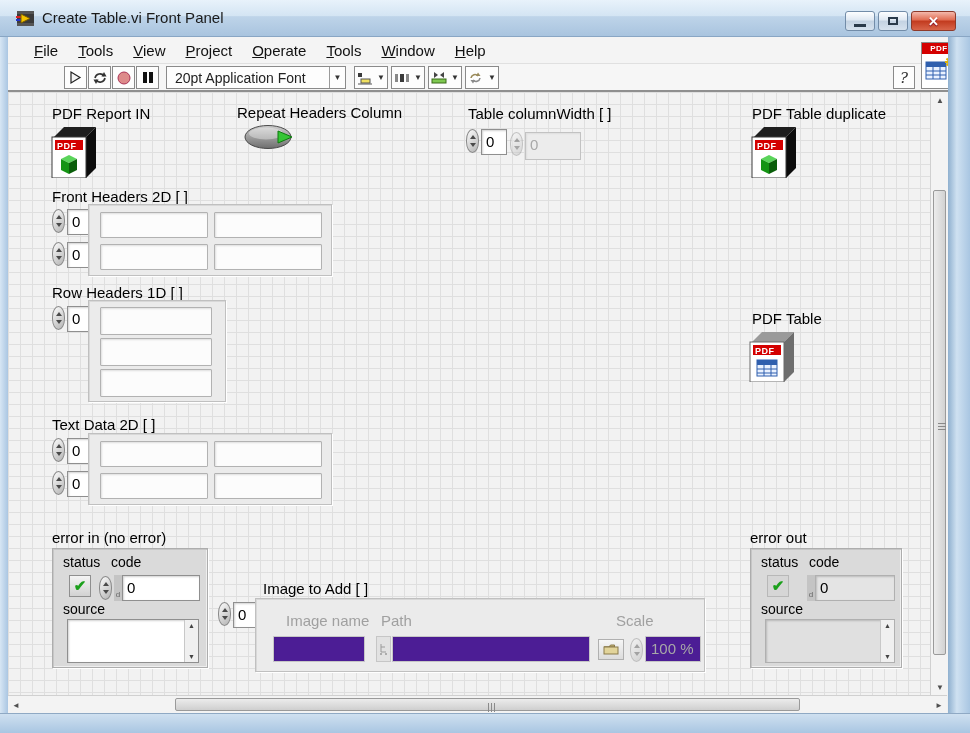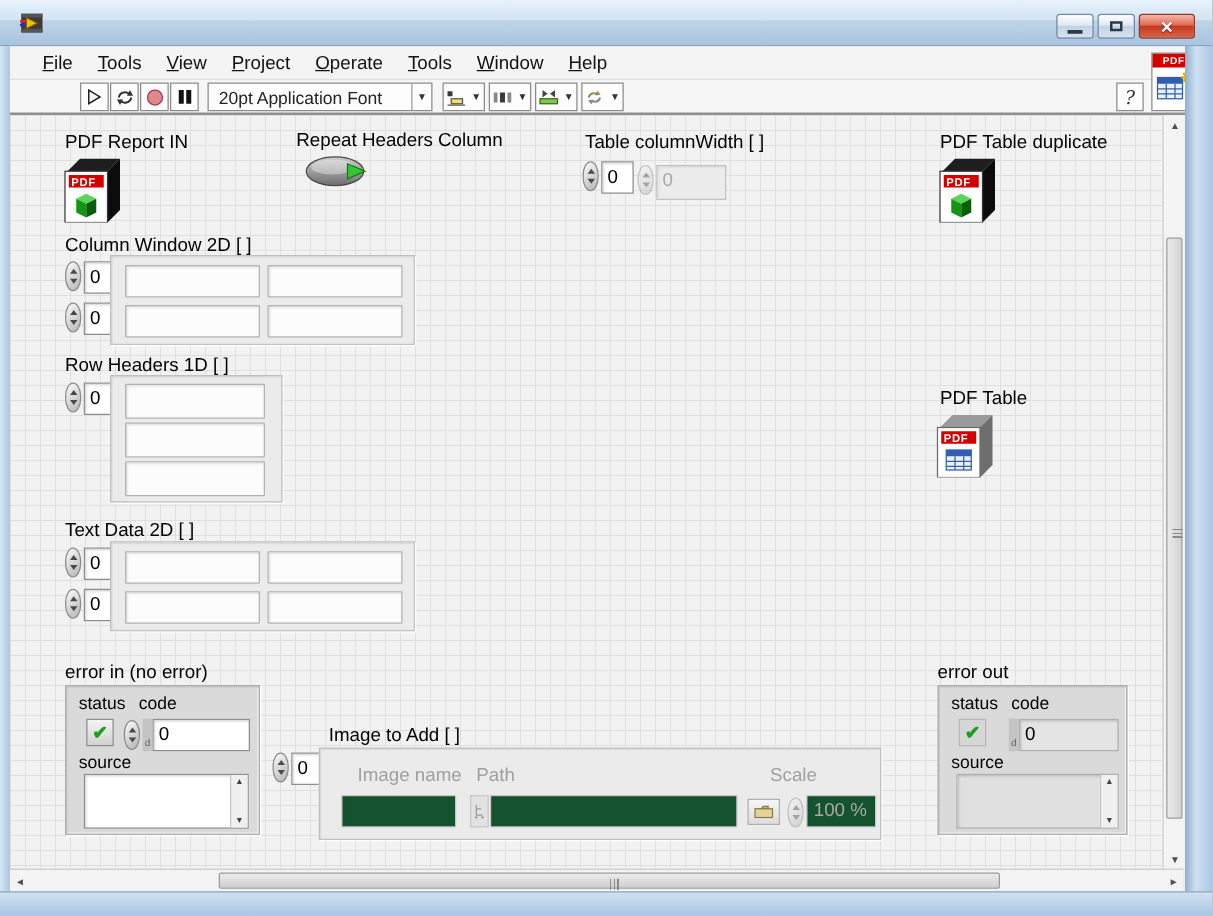--- a/index.html
+++ b/index.html
@@ -105,21 +105,21 @@
   .codefield.ind { background:#e4e4e4; border-color:#b0b0b0; }
   .srcfield { position:absolute; background:#fff; border:1px solid #8f8f8f;
     box-shadow:inset 1px 1px 2px rgba(0,0,0,0.18); }
   .srcfield.ind { background:#e0e0e0; border-color:#b0b0b0; }
   .srcsb { position:absolute; right:0; top:0; bottom:0; width:14px; background:#f0f0f0;
     border-left:1px solid #c8c8c8; display:flex; flex-direction:column;
     justify-content:space-between; align-items:center; padding:2px 0; }
   .srcsb span { font-size:7px; color:#444; }
 
   
-  .gfield { position:absolute; background:#14532d; border:1px solid #c6c6c6; border-radius:1px;
+  .gfield { position:absolute; background:#4c1d95; border:1px solid #c6c6c6; border-radius:1px;
     box-shadow:inset 1px 1px 2px rgba(0,0,0,0.05); font-size:15px; color:#a8a8a8; padding:3px 5px; }
   .folderbtn { position:absolute; width:26px; height:21px; background:linear-gradient(#f6f6f6,#dcdcdc);
     border:1px solid #b0b0b0; display:flex; align-items:center; justify-content:center; }
   .pathglyph { position:absolute; width:15px; height:26px; background:#e2e2e2;
     border:1px solid #c6c6c6; display:flex; align-items:center; justify-content:center; }
 
   
   .vsb { position:absolute; left:930px; top:92px; width:18px; height:603px; background:#f3f3f3;
     border-left:1px solid #d0d0d0; }
   .hsb { position:absolute; left:8px; top:695px; width:939px; height:18px; background:#f3f3f3;
@@ -152,20 +152,21 @@
 
   <div class="titlebar">
     <svg class="vi-mini" width="19" height="19" viewBox="0 0 19 19">
       <rect x="1" y="2" width="17" height="15" fill="#3a3a3a"></rect>
       <rect x="1" y="2" width="17" height="3" fill="#555"></rect>
       <rect x="1" y="14" width="17" height="3" fill="#555"></rect>
       <rect x="0" y="7" width="5" height="2" fill="#d22"></rect>
       <rect x="0" y="10" width="5" height="2" fill="#23c"></rect>
       <polygon points="5,5 14,9.5 5,14" fill="#f2c200" stroke="#7a5c00"></polygon>
     </svg>
+    <span class="title-text">Create Table.vi Front Panel</span>
     <div class="winbtn min">
         <span class="glyph-min"></span>
       </div>
     <div class="winbtn max">
         <span class="glyph-max"></span>
       </div>
     <div class="winbtn close">
         <span class="glyph-x">✕</span>
       </div>
   </div>
@@ -319,21 +320,21 @@
       <polygon points="4,12 14,2 46,2 36,12" fill="#1e1e1e"></polygon>
       <polygon points="36,12 46,2 46,43 36,53" fill="#0c0c0c"></polygon>
       <rect x="2" y="12" width="34" height="41" fill="#fff" stroke="#3a3a3a"></rect>
       <rect x="5" y="15" width="28" height="10" fill="#d40000"></rect>
       <text x="7" y="23.5" class="pdftxt">PDF</text>
       <polygon points="11,34 19,30 27,34 19,38" fill="#5ad45a"></polygon>
       <polygon points="11,34 19,38 19,49 11,45" fill="#149414"></polygon>
       <polygon points="27,34 19,38 19,49 27,45" fill="#0a5e0a"></polygon>
     </svg>
 
-    <span class="lbl" style="left:44px;top:96px">Column Window 2D [ ]</span>
+    <span class="lbl" style="left:44px;top:96px">Front Headers 2D [ ]</span>
     <div class="idx" style="left:44px;top:117px">
       <span class="spin">
           <i class="u"></i>
           <i class="d"></i>
         </span>
       <span class="numbox">0</span>
     </div>
     <div class="idx" style="left:44px;top:150px">
       <span class="spin">
           <i class="u"></i>

